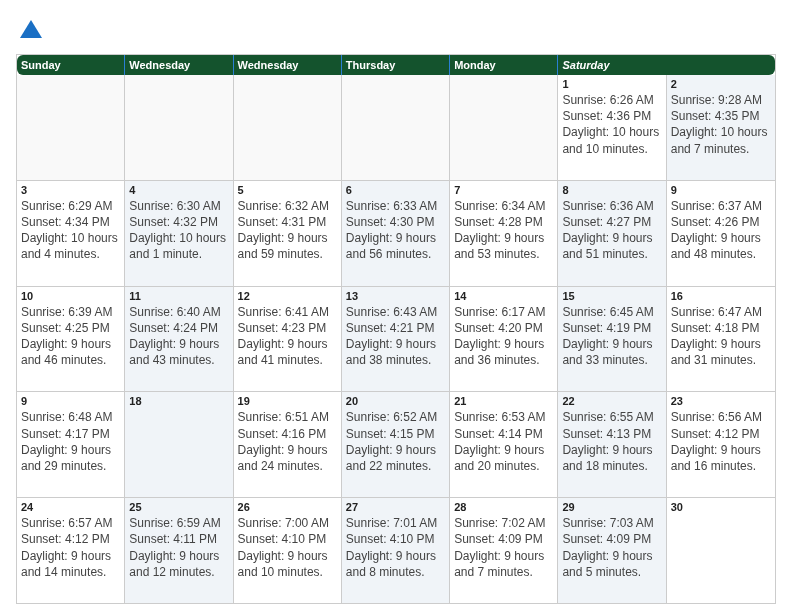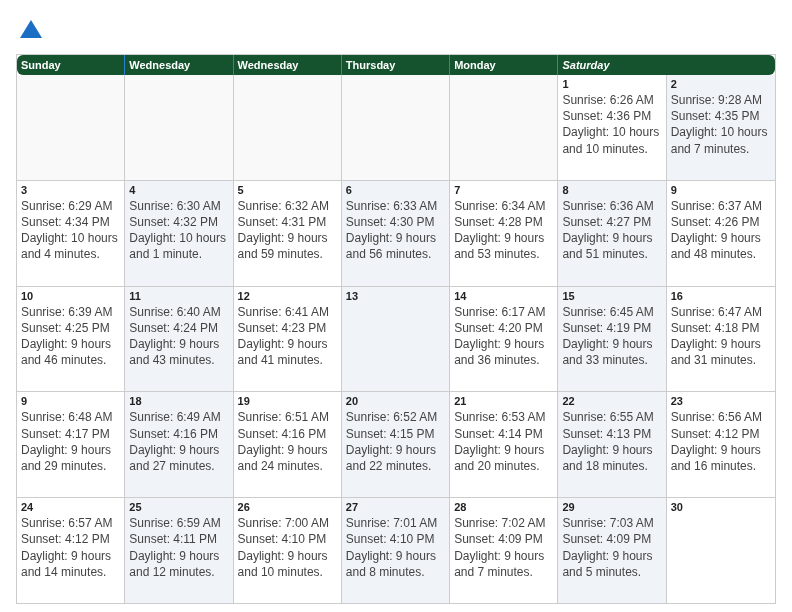--- a/index.html
+++ b/index.html
@@ -216,20 +216,23 @@
 Daylight: 9 hours and 43 minutes.</div>
           </div>
           <div class="cal-cell">
             <div class="day-number">12</div>
             <div class="day-info">Sunrise: 6:41 AM
 Sunset: 4:23 PM
 Daylight: 9 hours and 41 minutes.</div>
           </div>
           <div class="cal-cell alt">
             <div class="day-number">13</div>
+            <div class="day-info">Sunrise: 6:43 AM
+Sunset: 4:21 PM
+Daylight: 9 hours and 38 minutes.</div>
           </div>
           <div class="cal-cell">
             <div class="day-number">14</div>
             <div class="day-info">Sunrise: 6:17 AM
 Sunset: 4:20 PM
 Daylight: 9 hours and 36 minutes.</div>
           </div>
           <div class="cal-cell alt">
             <div class="day-number">15</div>
             <div class="day-info">Sunrise: 6:45 AM
@@ -245,23 +248,20 @@
         </div>
         <div class="cal-row">
           <div class="cal-cell">
             <div class="day-number">9</div>
             <div class="day-info">Sunrise: 6:48 AM
 Sunset: 4:17 PM
 Daylight: 9 hours and 29 minutes.</div>
           </div>
           <div class="cal-cell alt">
             <div class="day-number">18</div>
-            <div class="day-info">Sunrise: 6:49 AM
-Sunset: 4:16 PM
-Daylight: 9 hours and 27 minutes.</div>
           </div>
           <div class="cal-cell">
             <div class="day-number">19</div>
             <div class="day-info">Sunrise: 6:51 AM
 Sunset: 4:16 PM
 Daylight: 9 hours and 24 minutes.</div>
           </div>
           <div class="cal-cell alt">
             <div class="day-number">20</div>
             <div class="day-info">Sunrise: 6:52 AM

